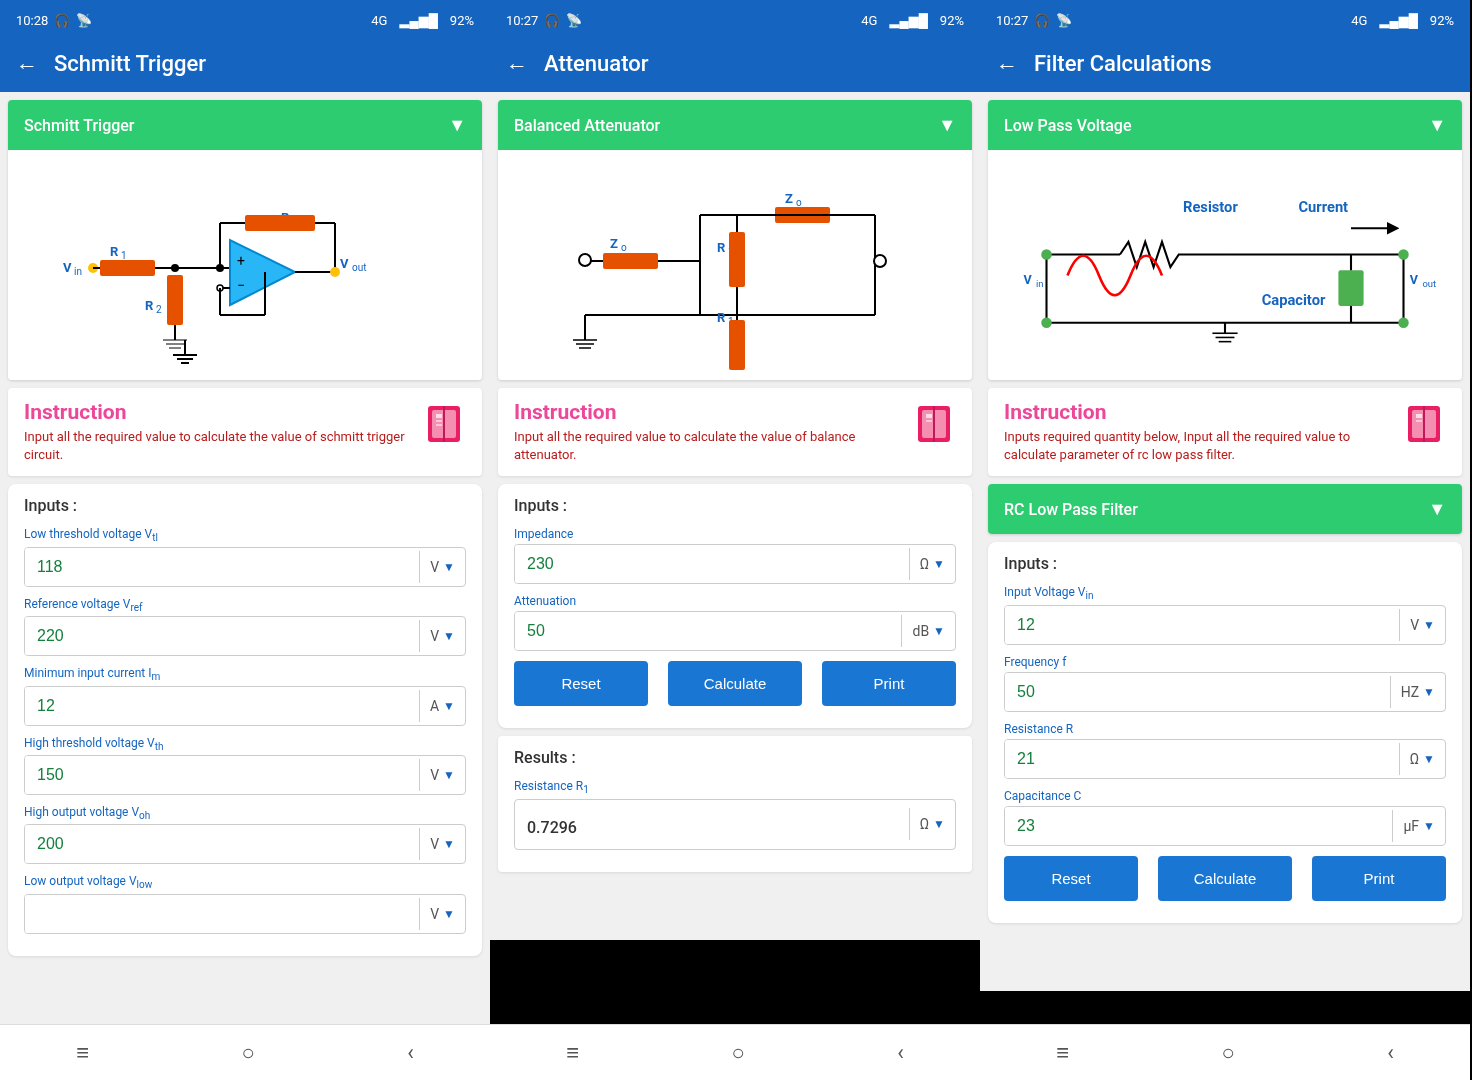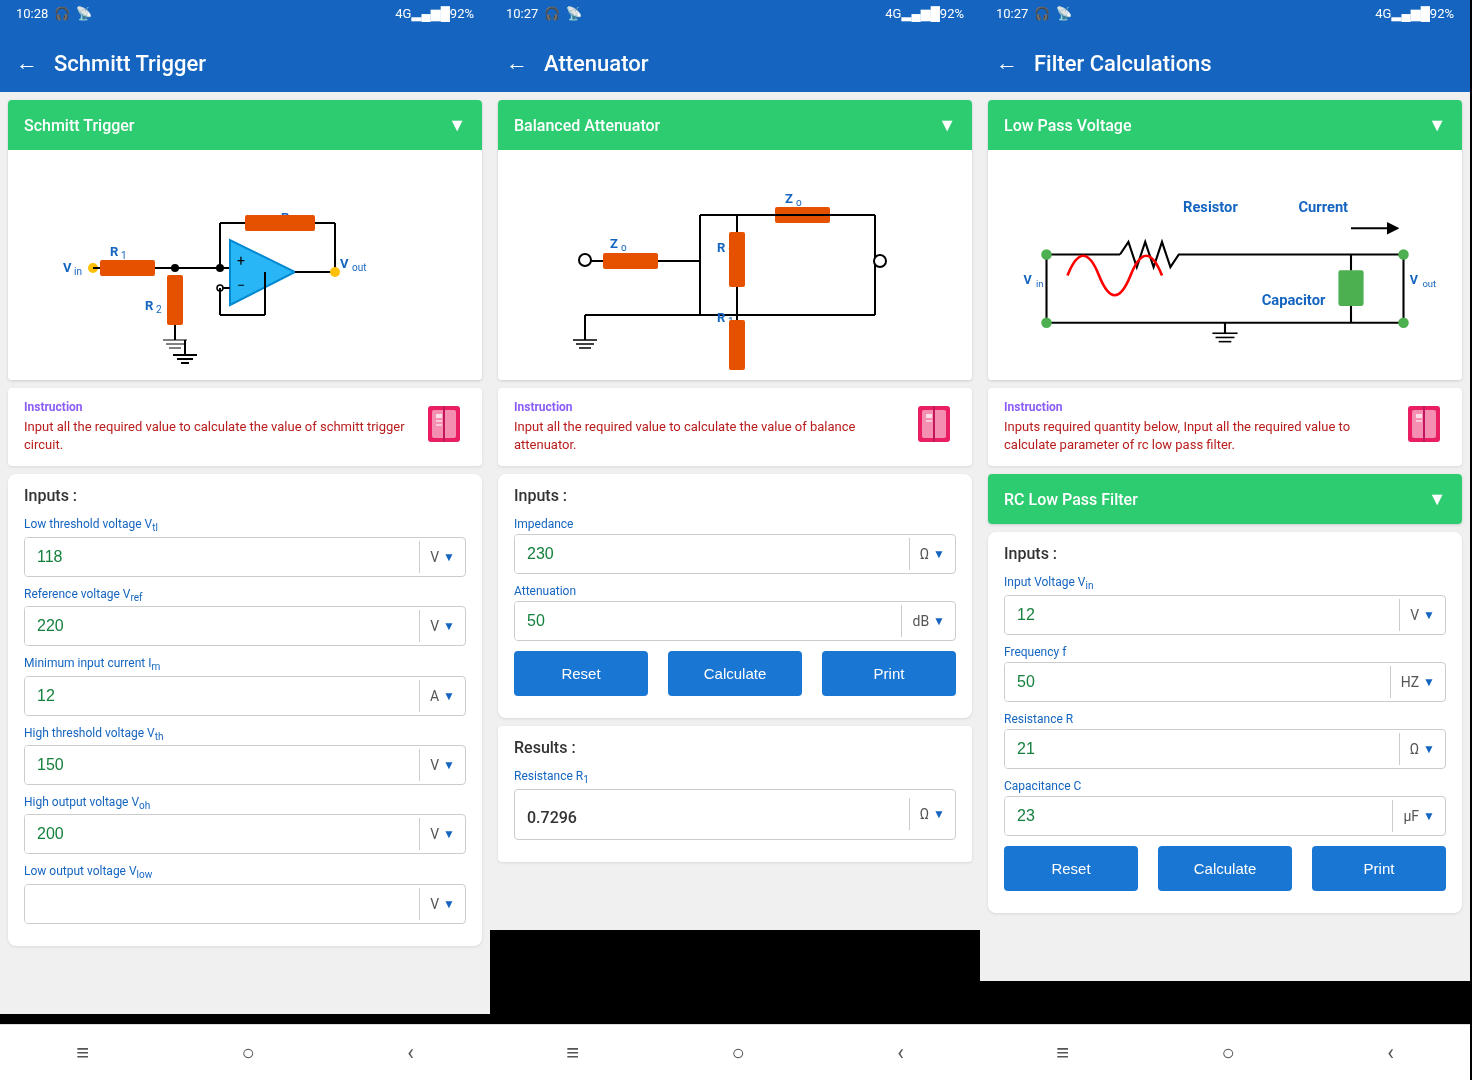--- a/index.html
+++ b/index.html
@@ -10,26 +10,26 @@
       width: 1472px;
       height: 1080px;
       overflow: hidden;
     }
     .status-bar {
       background: #1565C0;
       color: white;
       font-size: 13px;
       display: flex;
       justify-content: space-between;
-      align-items: flex-start;
+      align-items: flex-end;
       padding: 6px 16px;
       height: 34px;
     }
     .status-left { display: flex; align-items: center; gap: 6px; }
-    .status-right { display: flex; align-items: center; gap: 0; }
+    .status-right { display: flex; align-items: center; gap: 12px; }
     .app-header {
       background: #1565C0;
       color: white;
       display: flex;
       align-items: center;
       padding: 12px 16px;
       gap: 16px;
       height: 58px;
     }
     .app-header-title {
@@ -78,22 +78,22 @@
       background: white;
       margin: 8px;
       border-radius: 4px;
       padding: 12px 16px;
       display: flex;
       align-items: flex-start;
       gap: 12px;
       box-shadow: 0 1px 3px rgba(0,0,0,0.1);
     }
     .instruction-text h3 {
-      color: #8b5cf6;
-      font-size: 12px;
+      color: #ec4899;
+      font-size: 21px;
       margin-bottom: 4px;
     }
     .instruction-text p {
       color: #b91c1c;
       font-size: 13px;
       line-height: 1.4;
     }
     .book-icon {
       width: 44px;
       height: 44px;

